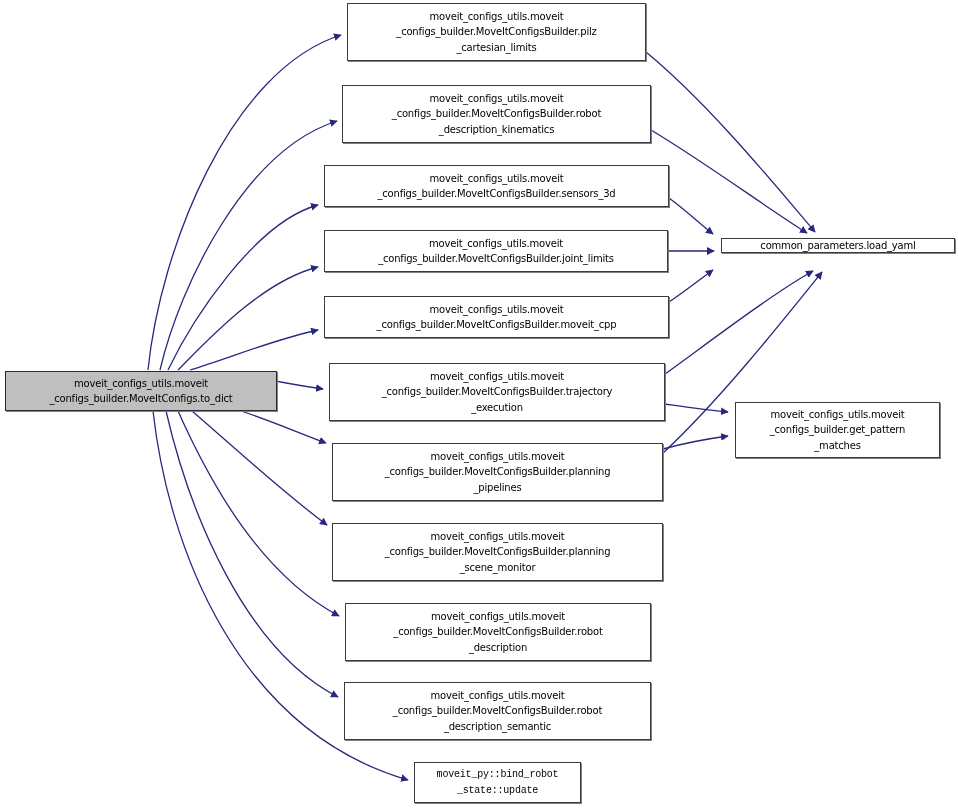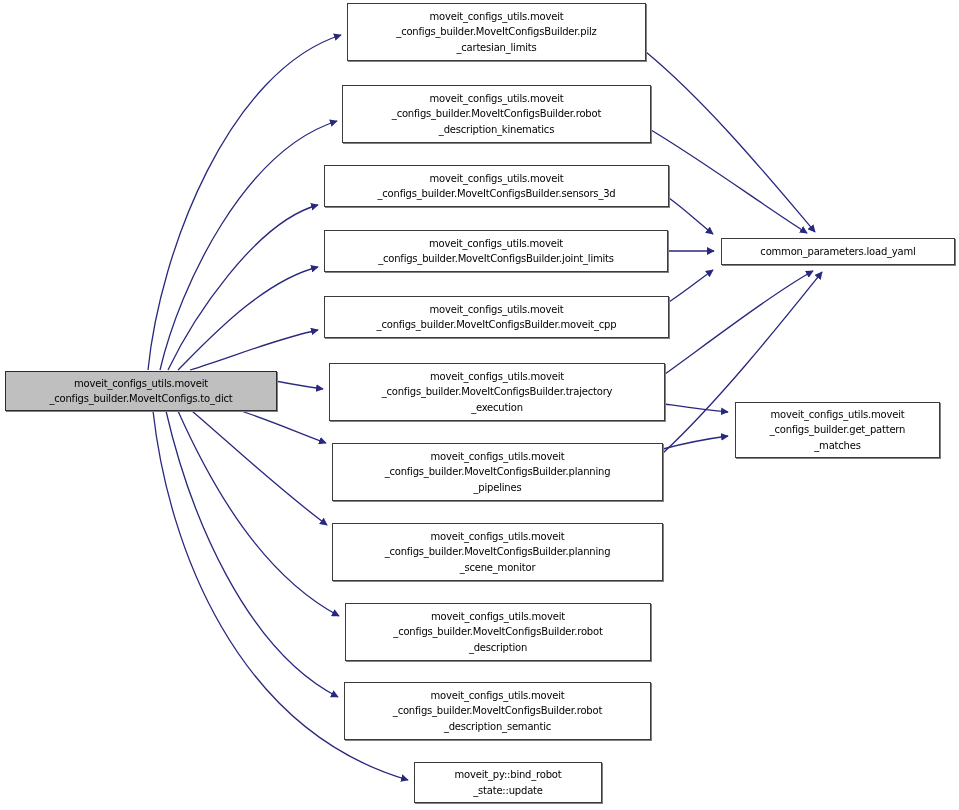--- a/index.html
+++ b/index.html
@@ -144,26 +144,26 @@
 _configs_builder.MoveItConfigsBuilder.robot
 _description</span>
   </div>
 
   <div class="node" style="left:344px; top:682px; width:307px; height:58px;">
     <span class="node-label">moveit_configs_utils.moveit
 _configs_builder.MoveItConfigsBuilder.robot
 _description_semantic</span>
   </div>
 
-  <div class="node" style="left:414px; top:762px; width:188px; height:41px;">
+  <div class="node" style="left:414px; top:762px; width:167px; height:41px;font-family:Liberation Mono, monospace;">
     <span class="node-label">moveit_py::bind_robot
 _state::update</span>
   </div>
 
-  <div class="node" style="left:721px; top:238px; width:234px; height:27px;">
+  <div class="node" style="left:721px; top:238px; width:234px; height:15px;">
     <span class="node-label">common_parameters.load_yaml</span>
   </div>
 
   <div class="node" style="left:735px; top:402px; width:205px; height:56px;">
     <span class="node-label">moveit_configs_utils.moveit
 _configs_builder.get_pattern
 _matches</span>
   </div>
 
 </div>

